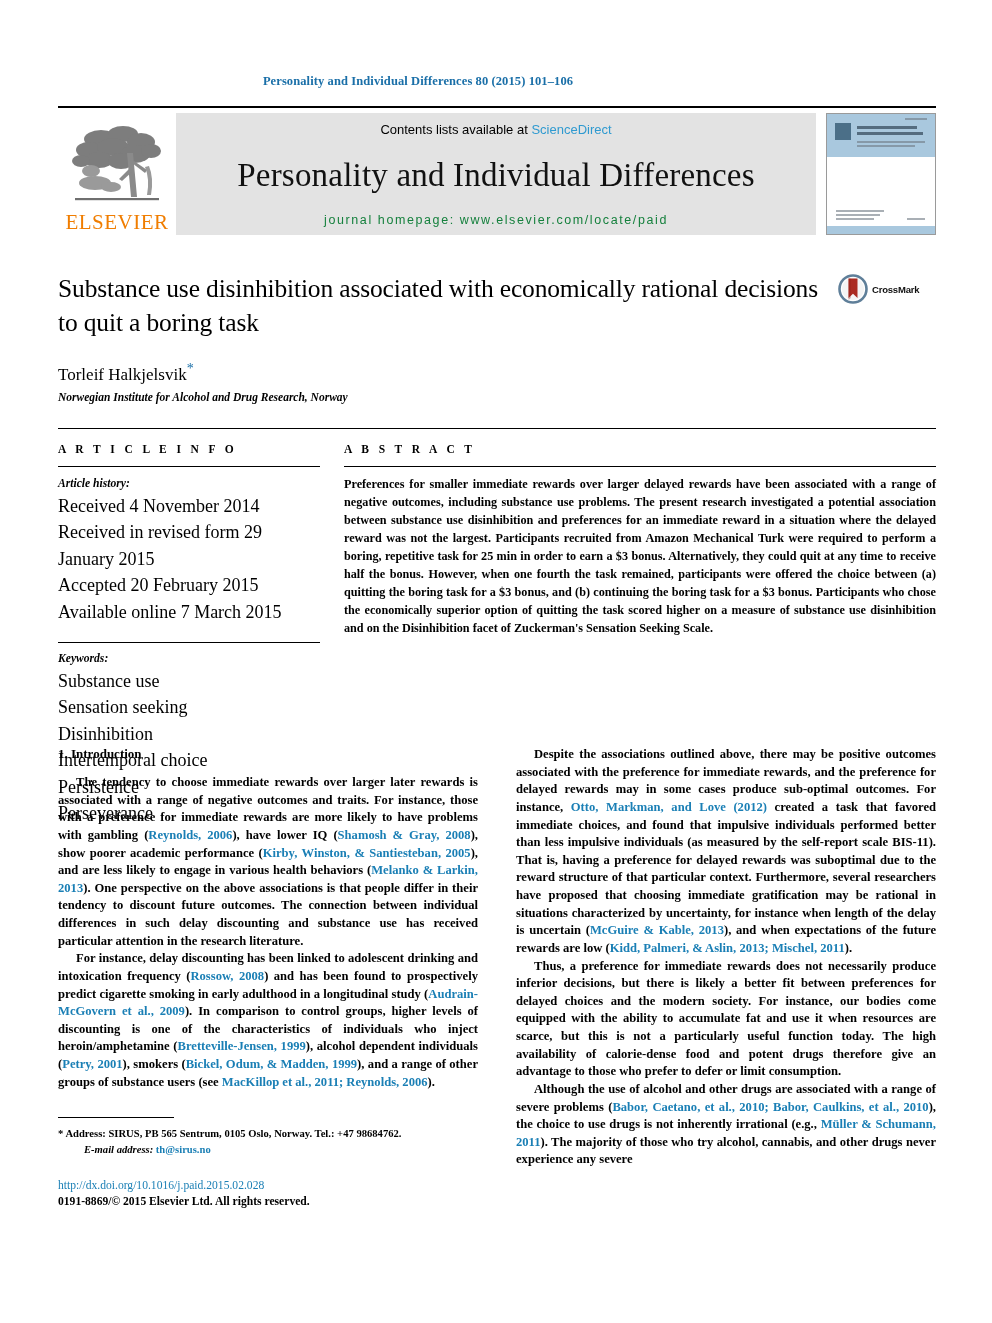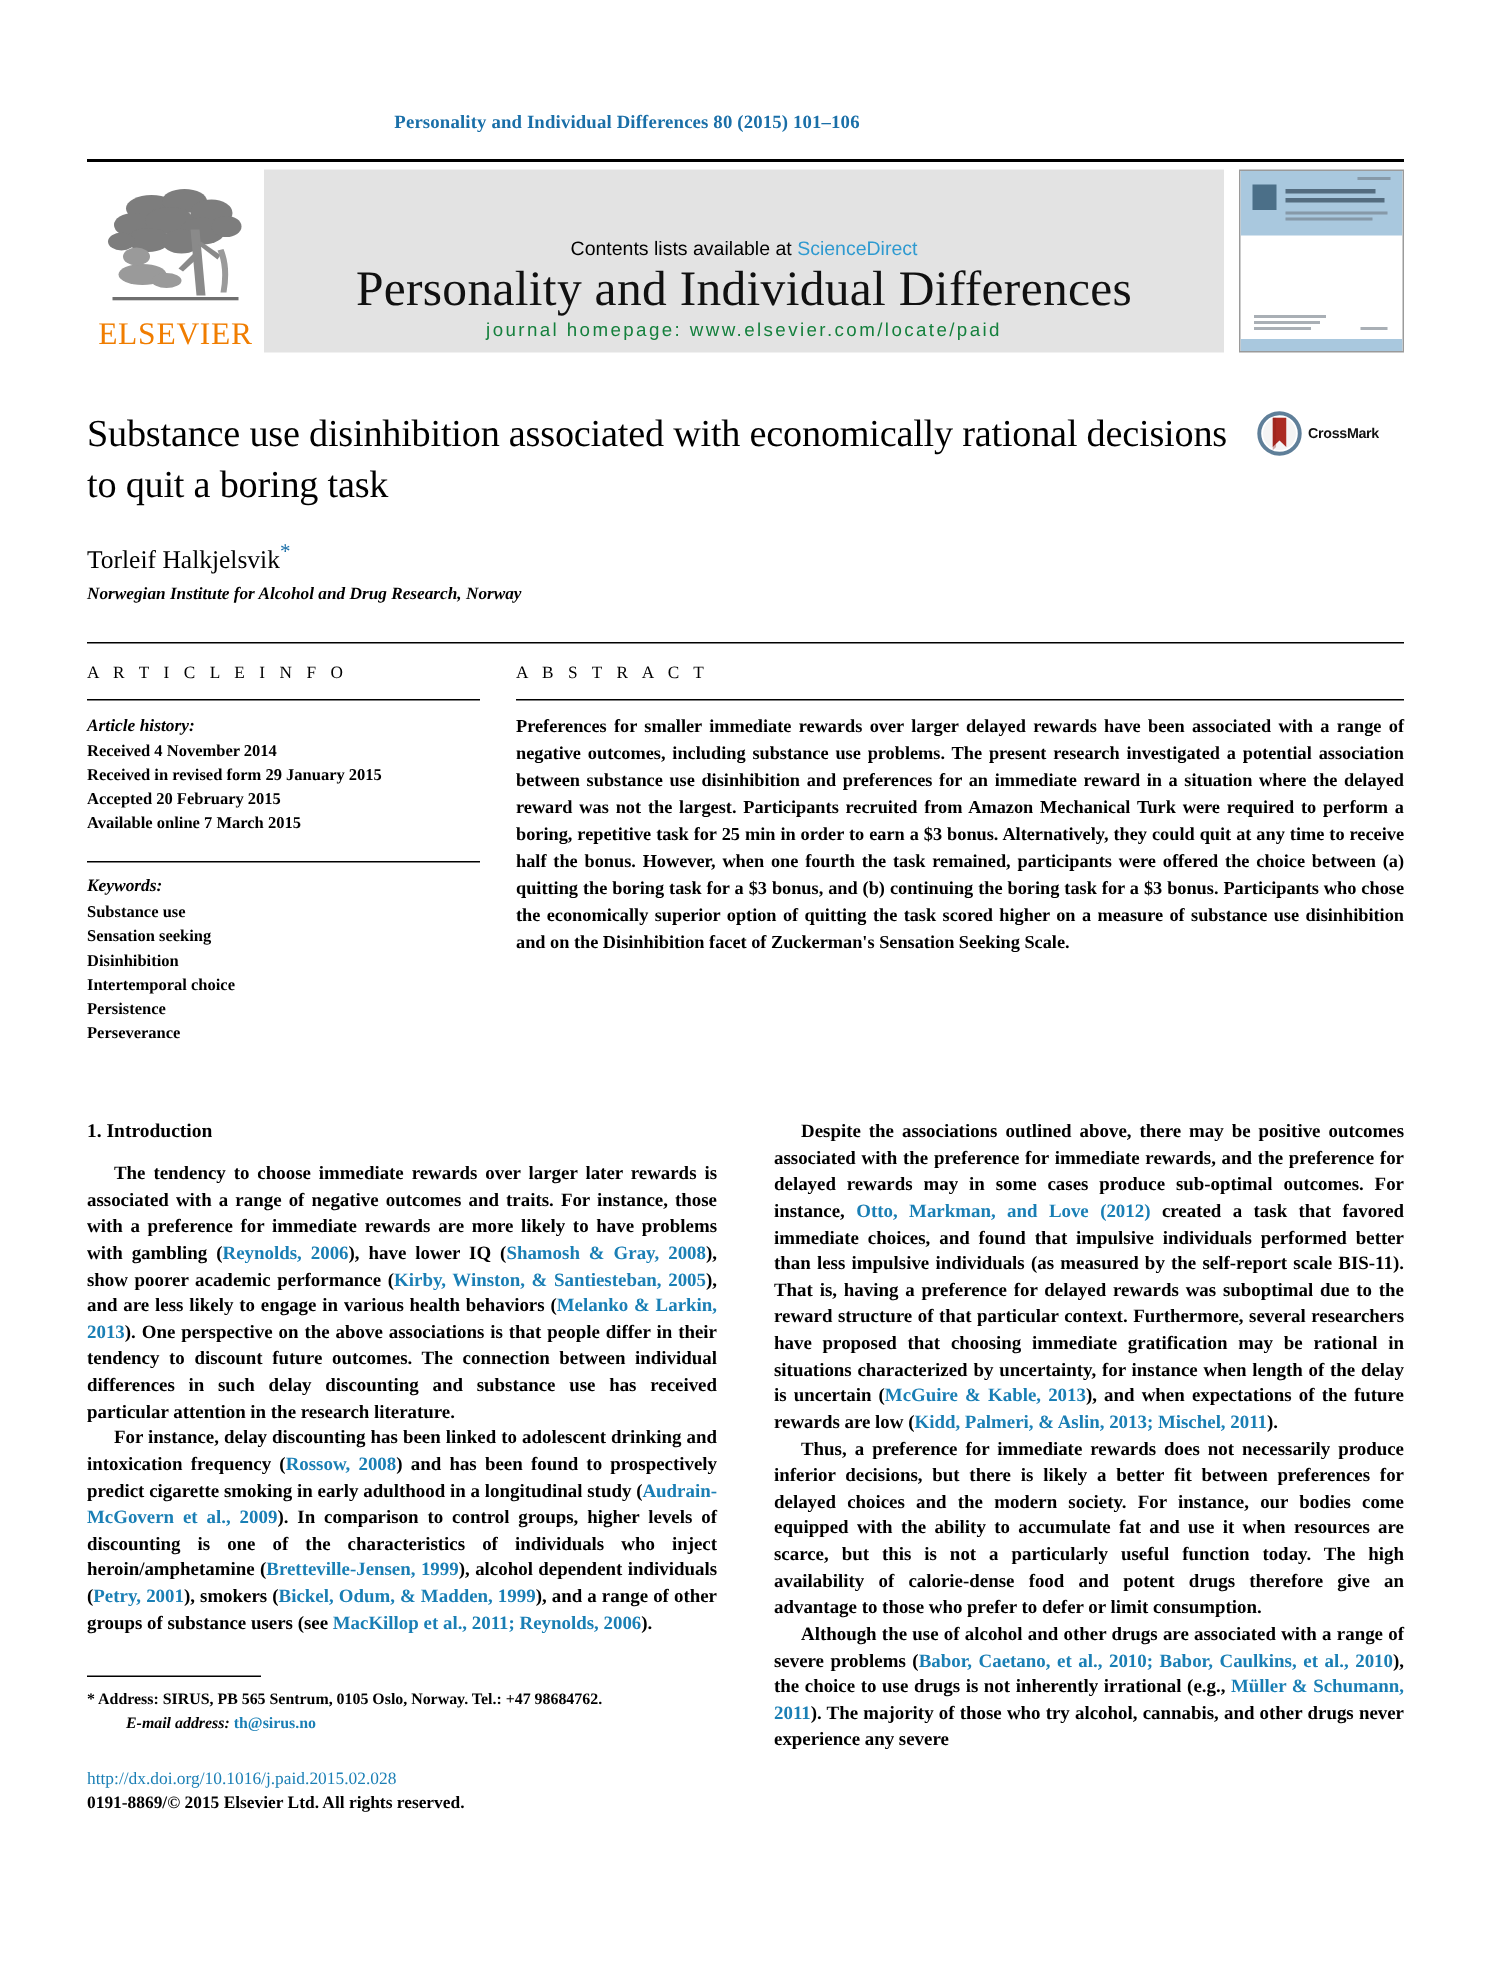--- a/index.html
+++ b/index.html
@@ -75,21 +75,20 @@
     display: flex;
     flex-direction: column;
     justify-content: space-between;
     align-items: center;
     padding: 9px 0 8px 0;
   }
   .contents-line {
     font-family: "Liberation Sans", sans-serif;
     font-size: 13px;
     color: #000;
-    margin-top: 36px;
   }
   .contents-line .sd {
     color: #2f9ad0;
   }
   .journal-title {
     font-family: "Liberation Serif", serif;
     font-size: 33px;
     color: #111;
     letter-spacing: 0.2px;
     line-height: 1.1;
@@ -200,40 +199,40 @@
   .col-info {
     width: 262px;
     flex: 0 0 262px;
     padding-right: 24px;
   }
   .col-abs {
     flex: 1 1 auto;
   }
   .sec-head {
     font-family: "Liberation Serif", serif;
-    font-weight: normal;
+    font-weight: bold;
     font-size: 11.5px;
     letter-spacing: 3.4px;
     color: #000;
     margin-bottom: 11px;
   }
   .rule {
     border-top: 1px solid #000;
     margin: 0 0 9px 0;
   }
   .info-subtitle {
     font-style: italic;
     font-weight: bold;
     font-size: 11.6px;
     line-height: 1.45;
   }
   .info-line {
-    font-size: 11px;
+    font-size: 18px;
     line-height: 1.47;
-    font-weight: bold;
+    font-weight: normal;
   }
   .info-gap { height: 17px; }
   .kw-rule { border-top: 1px solid #000; margin: 0 0 8px 0; }
 
   .abs-text {
     font-size: 12.2px;
     line-height: 1.47;
     text-align: justify;
     font-weight: bold;
     color: #000;

